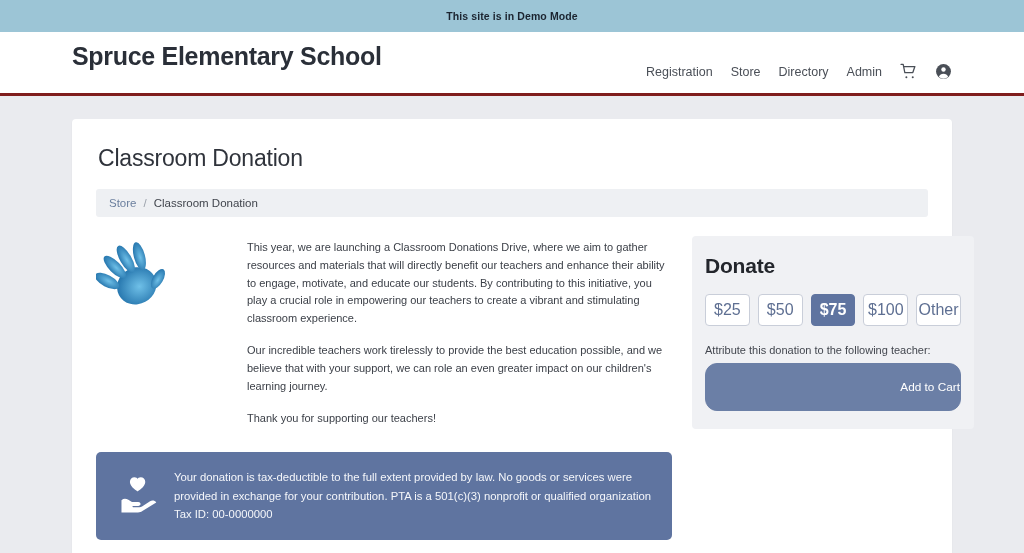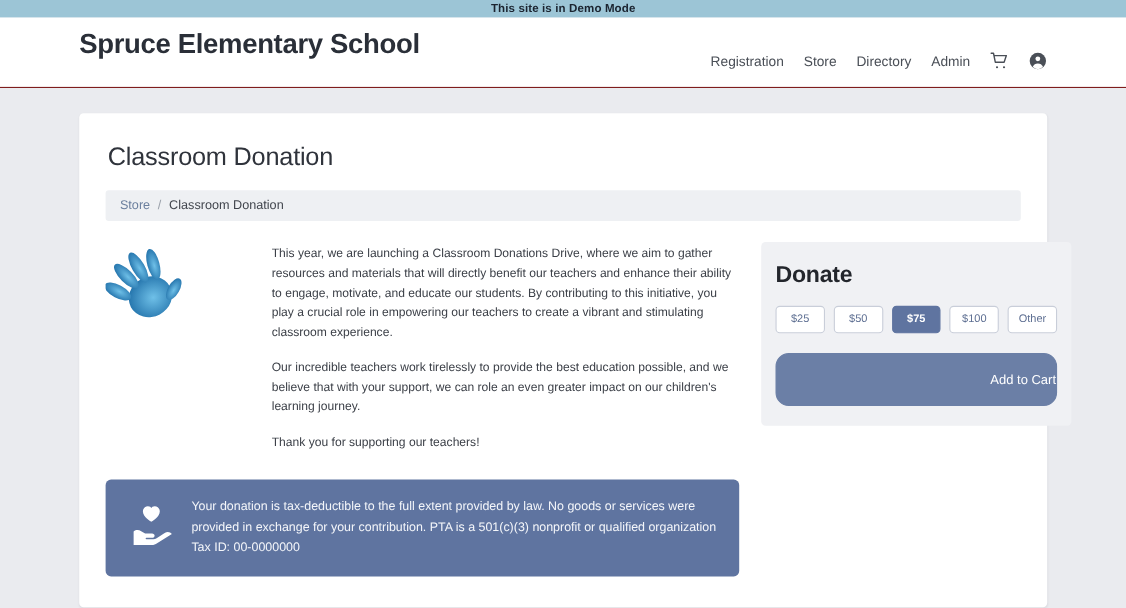--- a/index.html
+++ b/index.html
@@ -10,36 +10,36 @@
   }
   body {
     font-family: "Liberation Sans", sans-serif;
     background: #eaebef;
     color: #31353d;
     -webkit-font-smoothing: antialiased;
   }
 
   
   .demo-banner {
-    height: 16px;
+    height: 32px;
     background: #9cc5d6;
     color: #1b2430;
     font-size: 10.5px;
     font-weight: bold;
     display: flex;
     align-items: center;
     justify-content: center;
     letter-spacing: .1px;
   }
 
   
   .site-header {
     background: #ffffff;
     height: 64px;
-    border-bottom: 1px solid #7f1d1d;
+    border-bottom: 3px solid #7f1d1d;
     display: flex;
     align-items: flex-start;
     padding: 0 72px;
     position: relative;
   }
   .brand { padding-top: 11px; }
   .school-name {
     font-size: 25px;
     font-weight: bold;
     color: #2a2f38;
@@ -184,21 +184,21 @@
     display: flex;
     gap: 8px;
     margin-bottom: 18px;
   }
   .amount-btn {
     flex: 1;
     background: #ffffff;
     border: 1px solid #c9ced9;
     border-radius: 4px;
     color: #5e6f92;
-    font-size: 10px;
+    font-size: 16px;
     font-family: "Liberation Sans", sans-serif;
     padding: 6px 0;
     cursor: pointer;
     text-align: center;
     white-space: nowrap;
   }
   .amount-btn.selected {
     background: #5f74a0;
     border-color: #5f74a0;
     color: #ffffff;
@@ -361,20 +361,21 @@
           <h3 class="donate-title">Donate</h3>
 
           <div class="amount-row">
             <button class="amount-btn">$25</button>
             <button class="amount-btn">$50</button>
             <button class="amount-btn selected">$75</button>
             <button class="amount-btn">$100</button>
             <button class="amount-btn">Other</button>
           </div>
 
+          <div class="attribute-label">Attribute this donation to the following teacher:</div>
 
 
           <button class="add-cart-btn">Add to Cart</button>
         </div>
       </div>
 
     </div>
   </div>
 </div>
 

